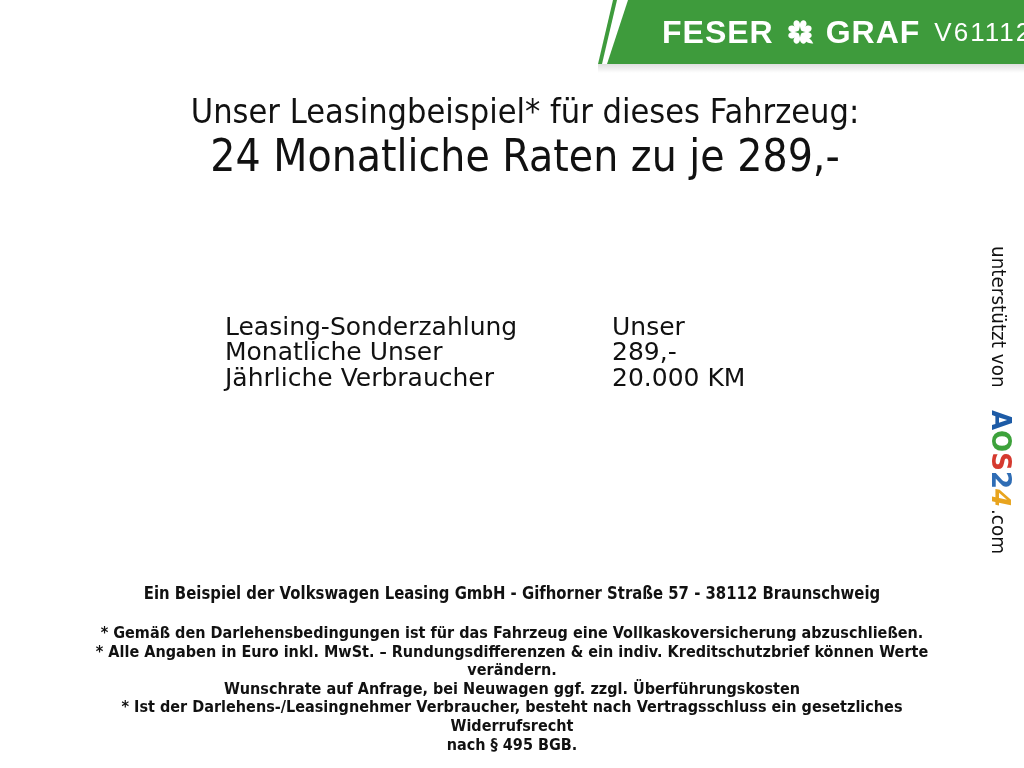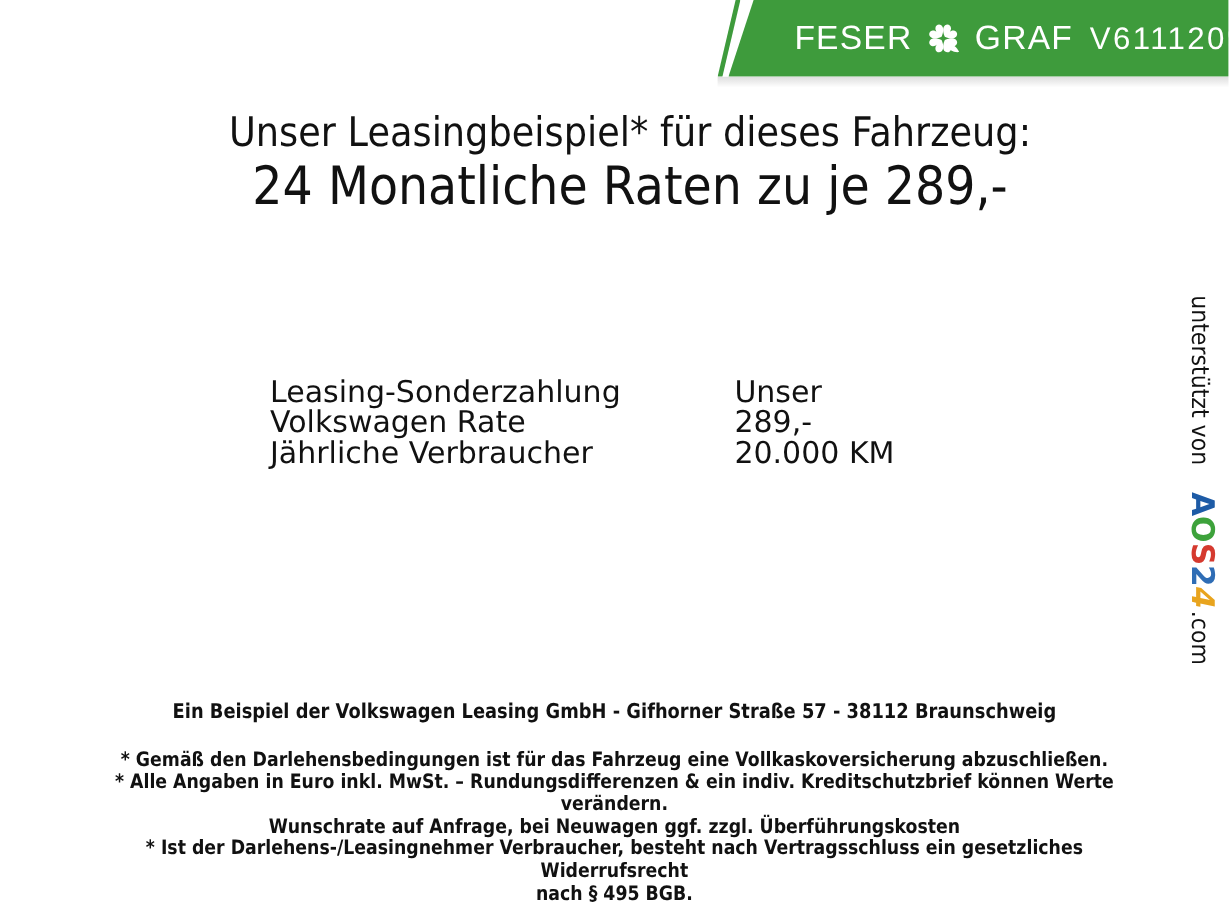--- a/index.html
+++ b/index.html
@@ -17,21 +17,21 @@
     color:#ffffff; font-family:"Liberation Sans", sans-serif;
   }
   .banner-stripe {
     position:absolute; top:0; left:594px; width:26px; height:64px;
     clip-path:polygon(19px 0, 23px 0, 8px 100%, 4px 100%);
   }
   .banner-shadow {
     position:absolute; top:64px; left:598px; width:426px; height:9px;
     background:linear-gradient(to bottom, rgba(0,0,0,0.13), rgba(0,0,0,0));
   }
-  .brand-word { font-size:28px; font-weight:400; letter-spacing:1px; line-height:1; }
+  .brand-word { font-size:32px; font-weight:700; letter-spacing:1px; line-height:1; }
   .clover { width:38px; height:38px; margin:0 7px; flex:0 0 auto; }
   .vehicle-id { font-size:26px; font-weight:400; letter-spacing:2px; margin-left:14px; line-height:1; }
 
   
   .headline { position:absolute; top:90px; left:0; width:1050px; text-align:center; }
   .headline-1 {
     font-size:34px; line-height:42px; font-weight:400;
     transform:scaleX(0.9); transform-origin:center;
   }
   .headline-2 {
@@ -96,21 +96,21 @@
     <div class="headline-1">Unser Leasingbeispiel* für dieses Fahrzeug:</div>
     <div class="headline-2">24 Monatliche Raten zu je 289,-</div>
   </div>
 
   <div class="lease-table">
     <div class="lease-row">
       <div class="lease-label">Leasing-Sonderzahlung</div>
       <div class="lease-value">Unser</div>
     </div>
     <div class="lease-row">
-      <div class="lease-label">Volkswagen Rate</div>
+      <div class="lease-label">Monatliche Unser</div>
       <div class="lease-value">289,-</div>
     </div>
     <div class="lease-row">
       <div class="lease-label">Jährliche Verbraucher</div>
       <div class="lease-value">20.000 KM</div>
     </div>
   </div>
 
   <div class="v-strip">
     <span class="plain">unterstützt von</span>

